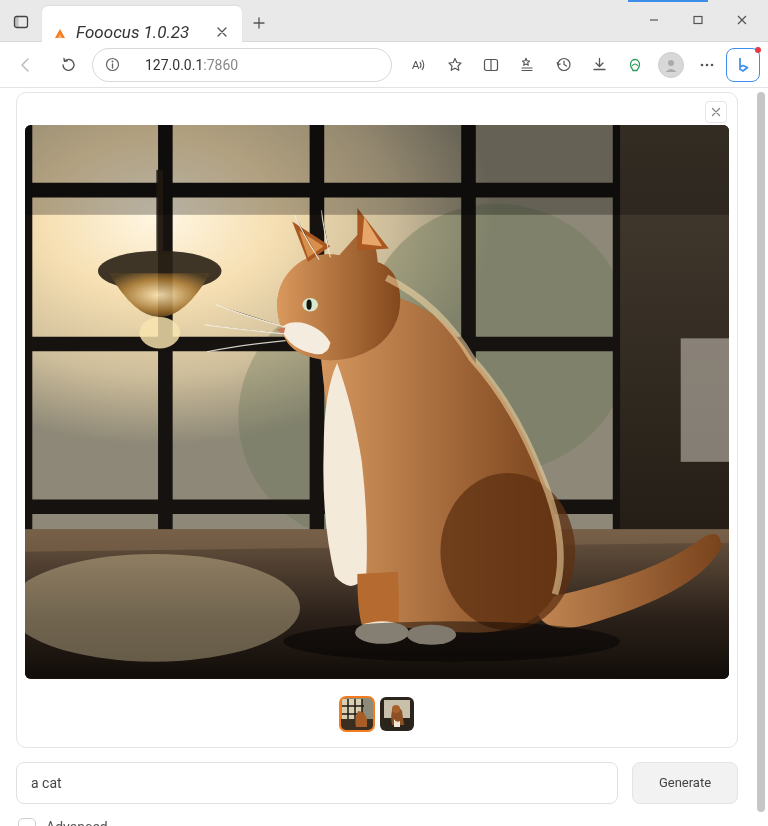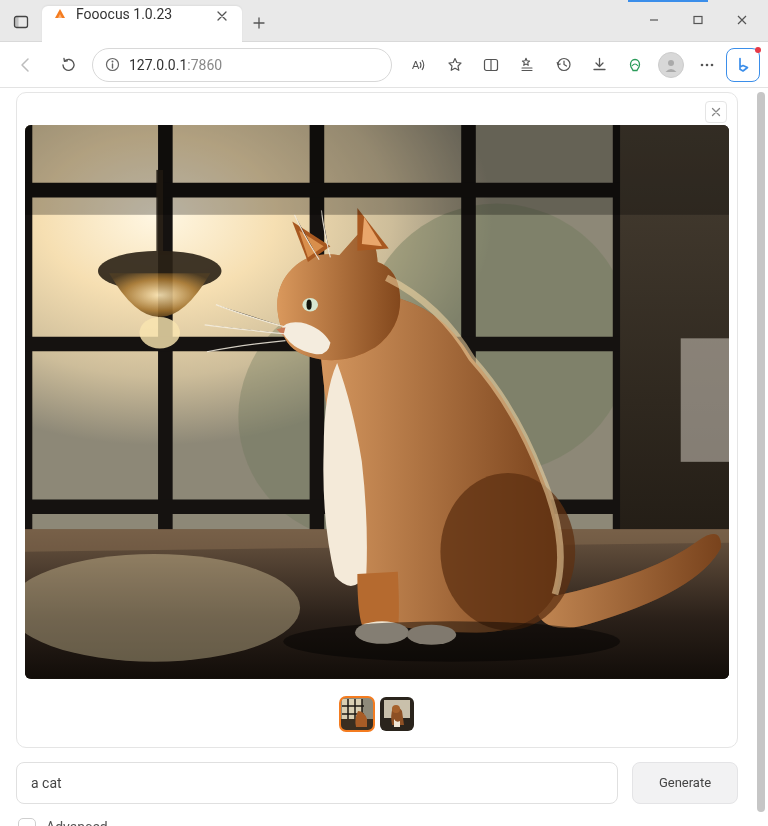--- a/index.html
+++ b/index.html
@@ -24,26 +24,27 @@
     width: 42px; height: 36px; margin-top: 4px;
     display:flex; align-items:center; justify-content:center;
     color:#444;
   }
   .browser-tab {
     margin-top: 6px;
     height: 36px;
     flex: 0 0 200px;
     background: #fff;
     border-radius: 6px 6px 0 0;
-    display:flex; align-items:flex-start;
+    display:flex; align-items:flex-end;
     padding: 0 10px;
     gap: 8px;
-    font-size: 14px;
+    font-size: 17px;
     color:#333;
     box-shadow: 0 -1px 2px rgba(0,0,0,0.05);
+    font-style: italic;
   }
   .favicon { width:16px; height:16px; display:flex; align-items:center; justify-content:center; }
   .tab-title { flex:1; overflow:hidden; white-space:nowrap; text-overflow:ellipsis; }
   .tab-close { width:20px; height:20px; display:flex; align-items:center; justify-content:center; color:#555; border-radius:3px; }
   .new-tab-btn { width:34px; height:34px; margin-top:6px; display:flex; align-items:center; justify-content:center; color:#555; }
   .win-controls { position:absolute; right:6px; top:6px; display:flex; gap:4px; }
   .win-controls div { width:40px; height:28px; display:flex; align-items:center; justify-content:center; color:#555; }
 
   
   .toolbar {
@@ -58,21 +59,21 @@
     width: 36px; height: 34px;
     display:flex; align-items:center; justify-content:center;
     color:#555;
     border-radius: 5px;
   }
   .nav-btn.disabled { color:#bcbcbc; }
   .addr-bar {
     flex:1; height: 34px;
     background:#fff; border:1px solid #d8d8d8; border-radius:17px;
     display:flex; align-items:center;
-    padding: 0 10px; gap:8px;
+    padding: 0 10px; gap:24px;
     font-size: 14px; color:#333;
   }
   .addr-icon { width:18px; height:18px; display:flex; align-items:center; justify-content:center; color:#666; }
   .addr-text .faded { color:#888; }
   .right-icons { display:flex; align-items:center; gap:2px; margin-left:4px; }
   .right-icons .nav-btn { width: 34px; }
   .avatar { width:26px; height:26px; border-radius:50%; background:#d8d8d8; border:1px solid #ccc; display:flex; align-items:center; justify-content:center; color:#888; font-size:14px;}
   .bing-btn { width:34px; height:34px; display:flex; align-items:center; justify-content:center; border:1.5px solid #3b8eea; border-radius:8px; color:#3b8eea; position:relative;}
   .bing-btn::after{content:""; position:absolute; top:-2px; right:-2px; width:6px; height:6px; background:#e63946; border-radius:50%;}
   .notif-wrap{position:relative;}

